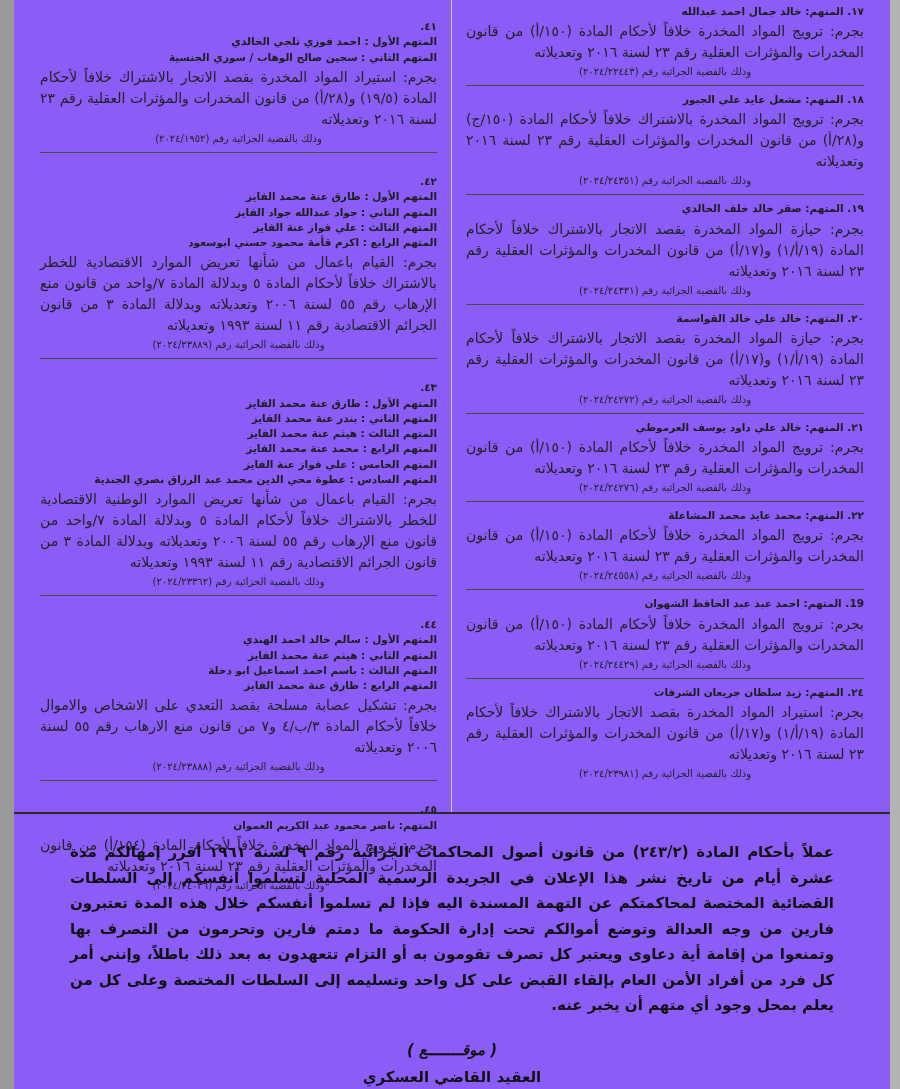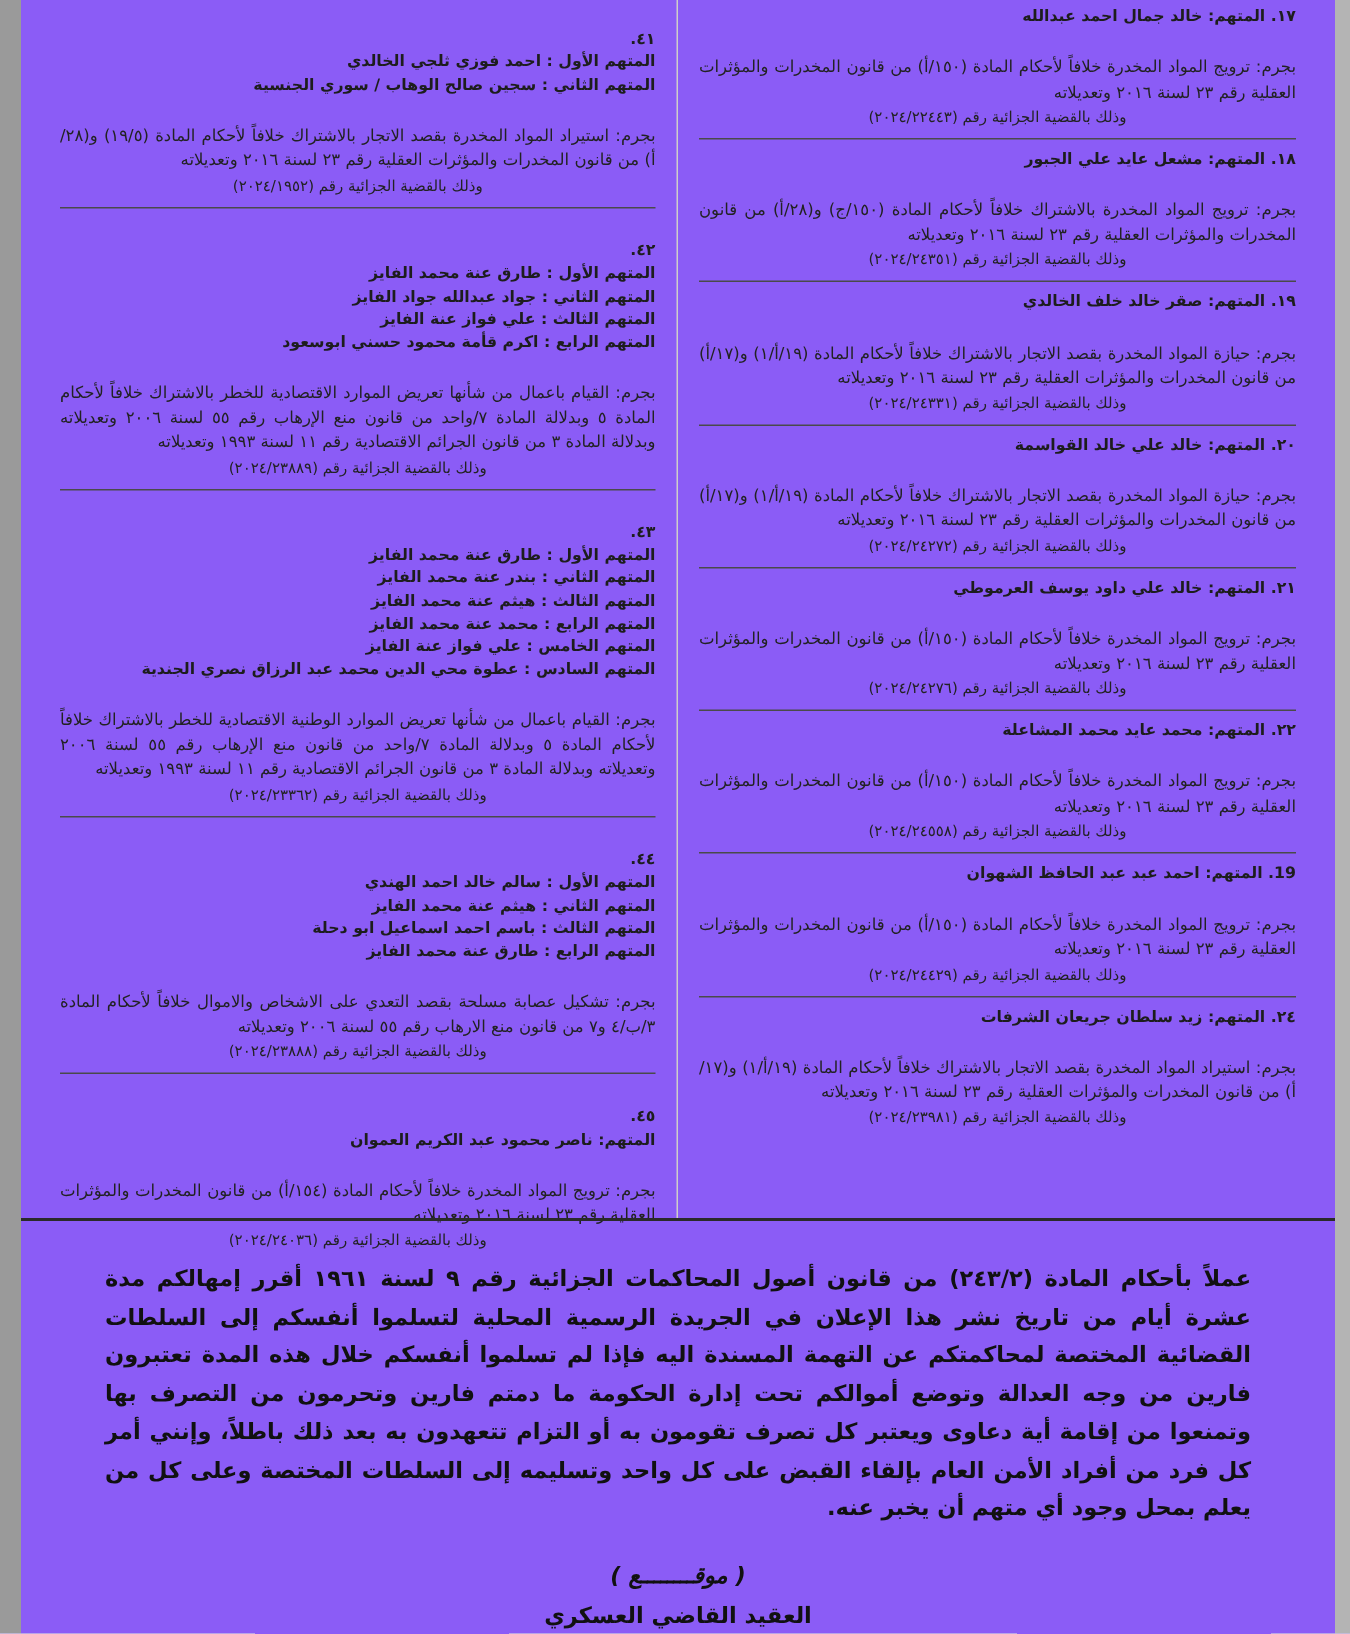--- a/index.html
+++ b/index.html
@@ -47,26 +47,26 @@
   .entry:first-child{padding-top:0;}
   .entry .nm{
     font-size:10.5px;
     line-height:1.45;
     color:#1d1d1d;
     text-align:right;
     letter-spacing:0px;
     font-weight:600;
   }
   .entry .bd{
-    font-size:11px;
+    font-size:14px;
     line-height:1.5;
     color:#222;
     text-align:justify;
     text-align-last:right;
-    margin-top:18px;
+    margin-top:2px;
   }
   .entry .tail{
     font-size:10px;
     line-height:1.5;
     color:#222;
     text-align:center;
     margin-top:1px;
   }
   .idx{font-weight:700;}
 

